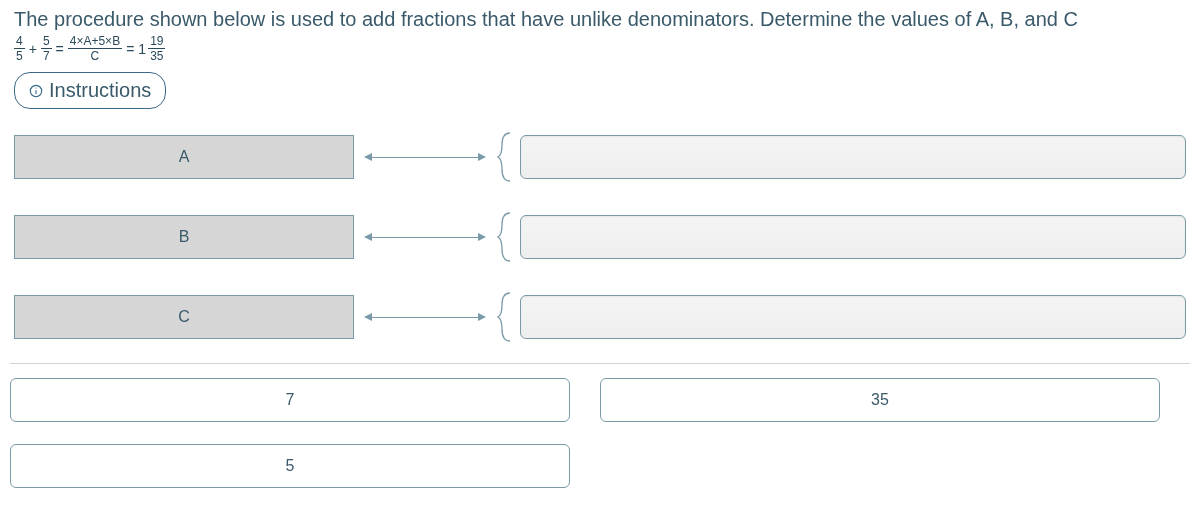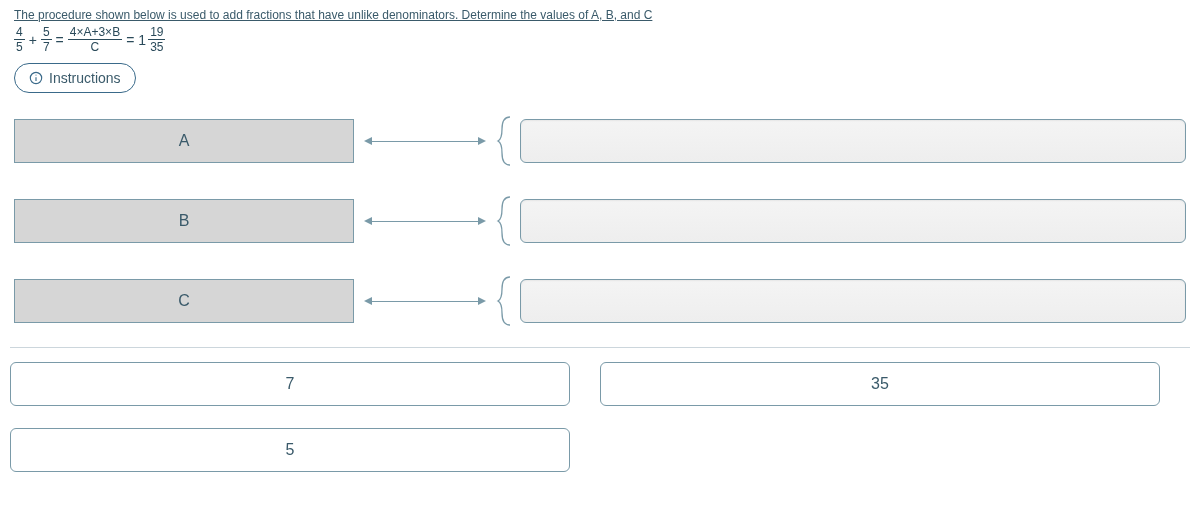--- a/index.html
+++ b/index.html
@@ -3,23 +3,22 @@
   <meta charset="utf-8">
   <style>
     * { box-sizing: border-box; margin: 0; padding: 0; }
     body {
       font-family: Arial, sans-serif;
       color: #3a5a6a;
       padding: 8px 14px;
       background: #fff;
     }
     .prompt {
-      font-size: 12px;
+      font-size: 20px;
       margin-bottom: 4px;
-      text-decoration: underline;
     }
     .equation {
       font-size: 14px;
       color: #2a4a5a;
       display: flex;
       align-items: center;
       gap: 4px;
       margin-bottom: 10px;
     }
     .frac {
@@ -35,21 +34,21 @@
     .mixed .whole { font-size: 14px; }
     .eq-sym { font-size: 14px; }
 
     .instructions-btn {
       display: inline-flex;
       align-items: center;
       gap: 6px;
       border: 1px solid #3a6a8a;
       border-radius: 16px;
       padding: 6px 14px;
-      font-size: 14px;
+      font-size: 20px;
       color: #3a5a6a;
       background: #fff;
       cursor: pointer;
       margin-bottom: 22px;
     }
     .instructions-btn .icon {
       display: inline-flex;
       width: 14px; height: 14px;
     }
 
@@ -118,21 +117,21 @@
     <span class="num">4</span>
     <span class="den">5</span>
   </span>
   <span class="eq-sym">+</span>
   <span class="frac">
     <span class="num">5</span>
     <span class="den">7</span>
   </span>
   <span class="eq-sym">=</span>
   <span class="frac">
-    <span class="num">4×A+3×B</span>
+    <span class="num">4×A+5×B</span>
     <span class="den">C</span>
   </span>
   <span class="eq-sym">=</span>
   <span class="mixed">
     <span class="whole">1</span>
     <span class="frac">
       <span class="num">19</span>
       <span class="den">35</span>
     </span>
   </span>

